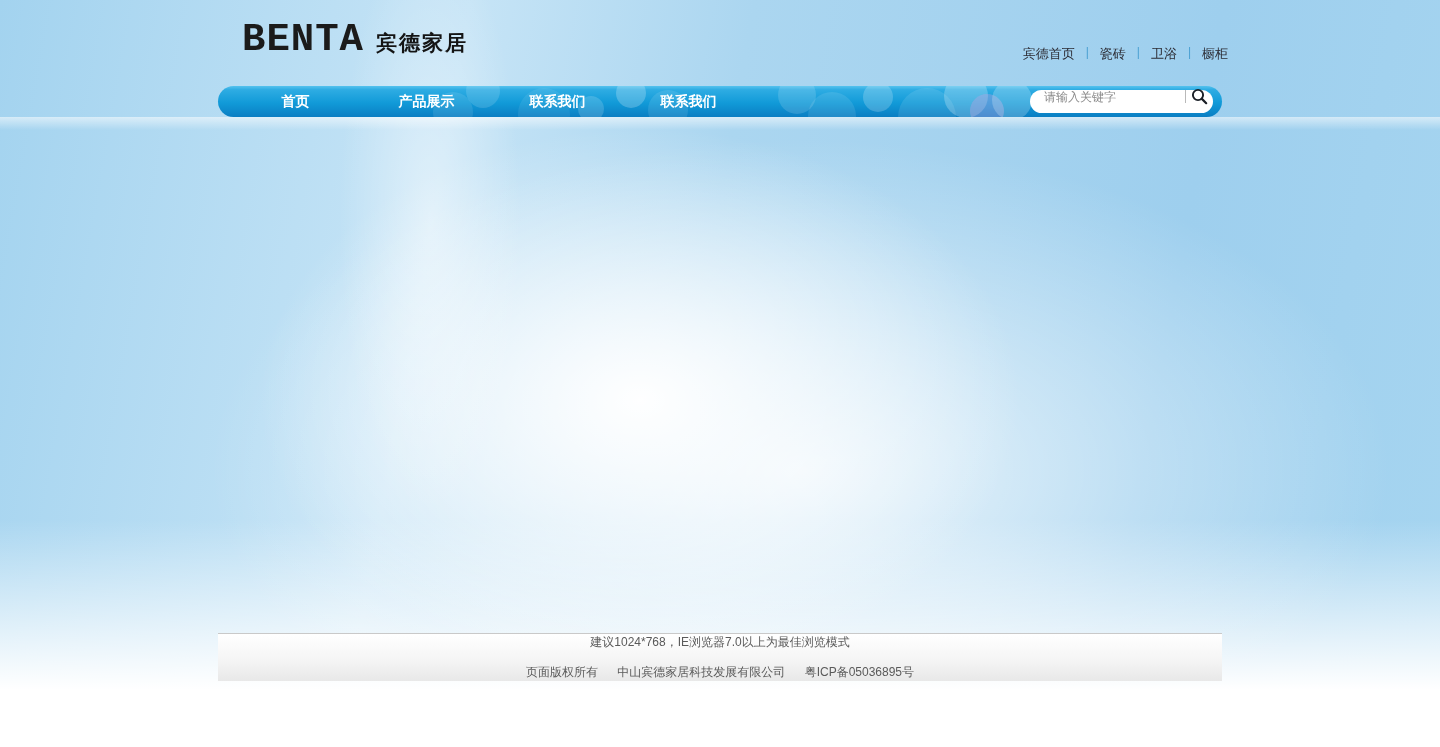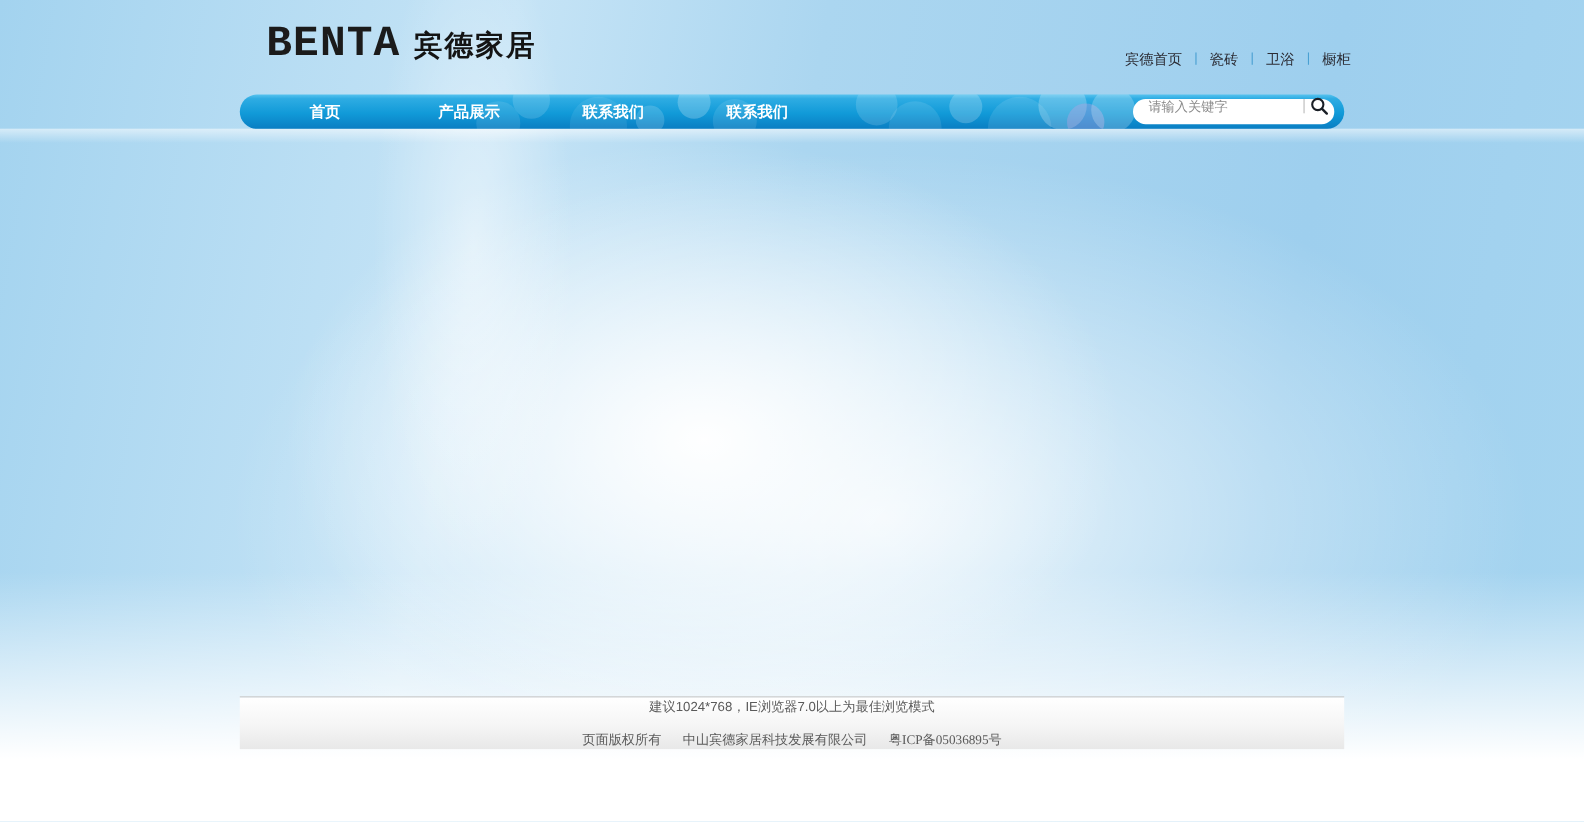--- a/index.html
+++ b/index.html
@@ -26,21 +26,21 @@
   
   .logo {
     position: absolute; left: 24px; top: 20px;
     display: flex; align-items: baseline; cursor: pointer;
   }
   .logo-en {
     font-size: 39px; font-weight: bold; color: #1b1b1b;
     letter-spacing: 1px; line-height: 40px; font-family: Liberation Mono, monospace;
   }
   .logo-cn {
-    font-size: 26px; font-weight: bold; color: #141414;
+    font-size: 21px; font-weight: bold; color: #141414;
     letter-spacing: 2px; margin-left: 12px;
   }
   .top-links {
     position: absolute; right: -6px; top: 45px;
     display: flex; 
     font-size: 13px; color: #2b2b33;
   }
   .top-link { cursor: pointer; white-space: nowrap; }
   .top-link-sep { color: #4aa0d2; margin: 0 11px; font-size: 12px; }
 
@@ -95,21 +95,21 @@
   }
 
   
   .footer {
     position: absolute; left: 0; top: 633px; width: 1004px; height: 48px;
     box-sizing: border-box; border-top: 1px solid #c9c9c9;
     background: linear-gradient(180deg, #ffffff 0%, #f5f5f5 55%, #e8e8e8 100%);
     display: flex; align-items: center; justify-content: space-between;
     padding: 0 14px; font-size: 12px; color: #5a5a5a; flex-direction: column;
   }
-  .footer-right span { margin-left: 16px; white-space: nowrap; font-family: Liberation Serif, serif; }
+  .footer-right span { margin-left: 16px; white-space: nowrap; }
   .footer-right span:first-child { margin-left: 0; }
 </style>
 </head>
 <body>
 
 <div class="below-glow"></div>
 
 <div class="page">
 
   <div class="logo">

